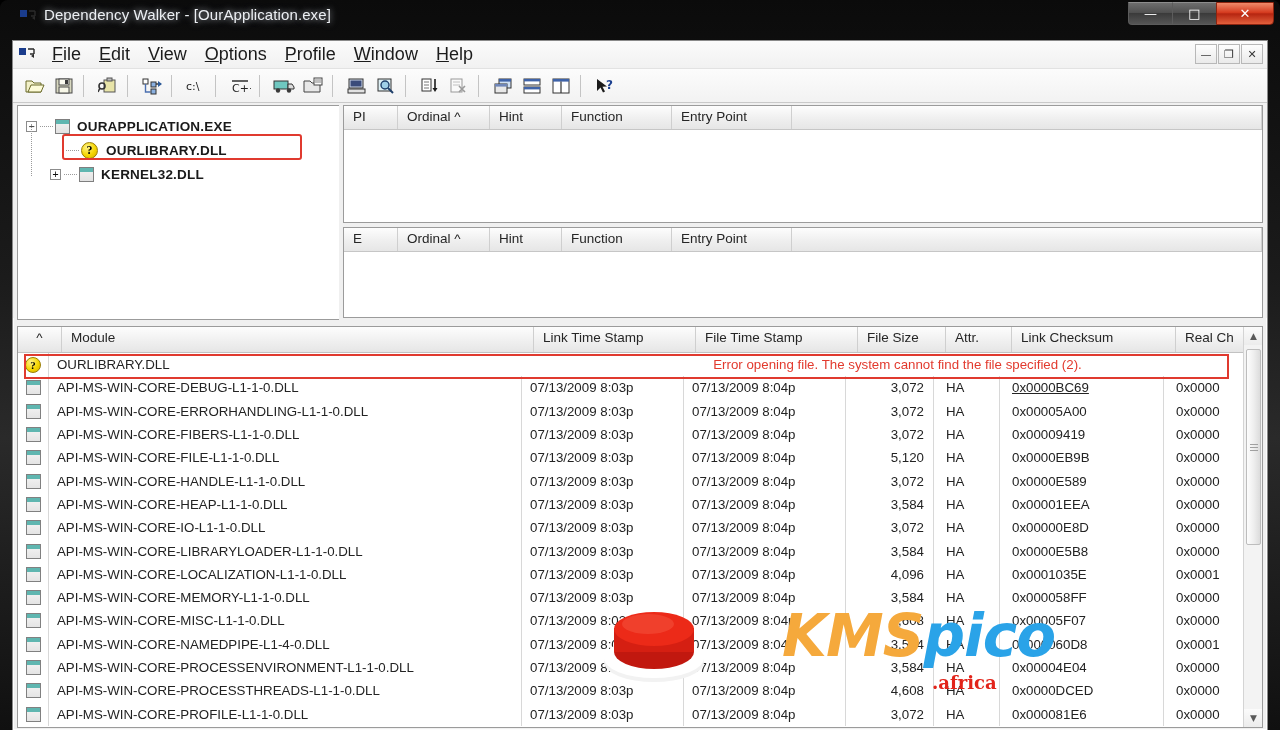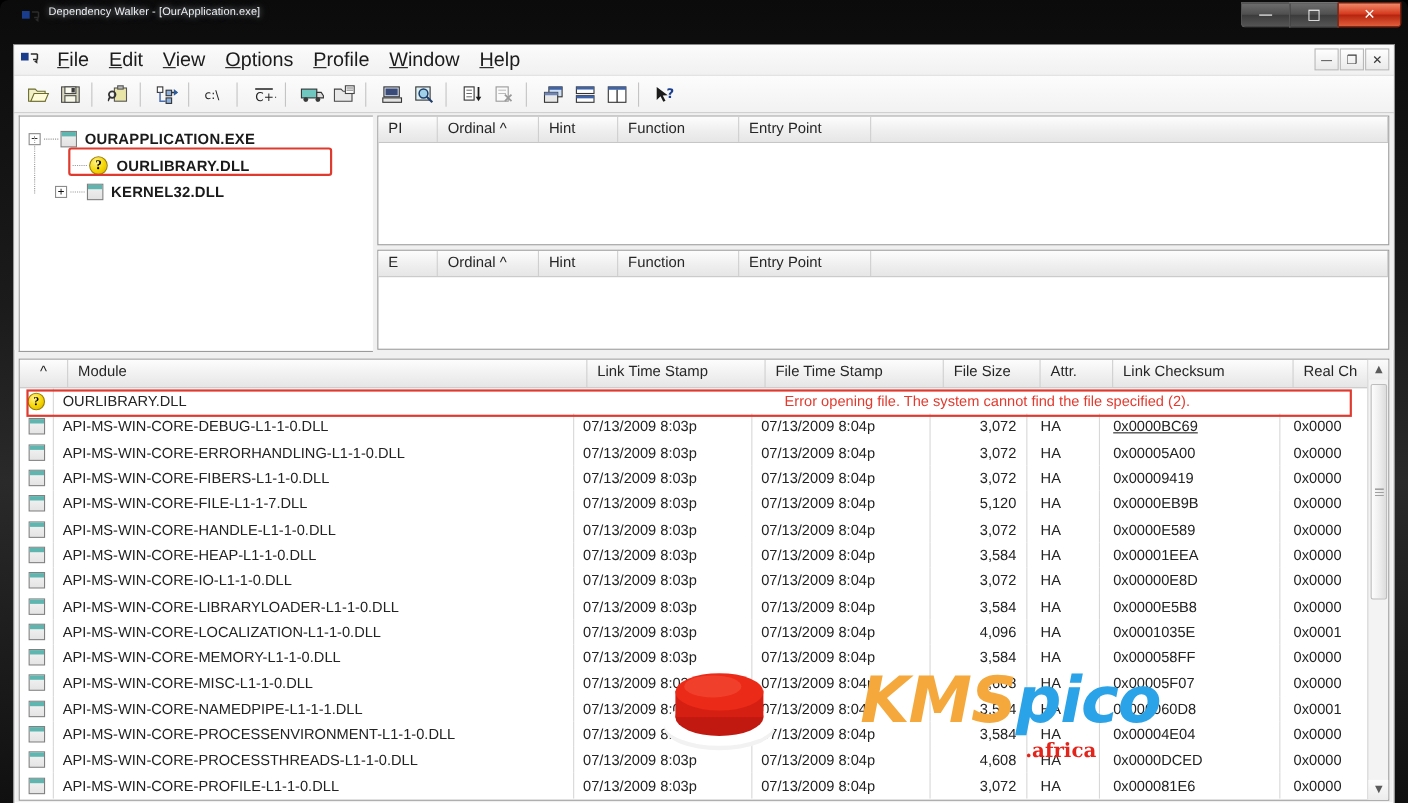--- a/index.html
+++ b/index.html
@@ -18,21 +18,21 @@
     width: 1280px; height: 730px;
     background: linear-gradient(180deg,#0b0b0b 0%, #1b1b1b 38%, #2a2a2a 60%, #101010 100%);
     border-radius: 8px 8px 0 0;
   }
   #outer-titlebar {
     position: absolute; left: 0; top: 0; width: 1280px; height: 34px;
     border-radius: 8px 8px 0 0;
   }
   #outer-title-text {
     position: absolute; left: 44px; top: 6px;
-    color: #eceff3; font-size: 10px; letter-spacing: .1px;
+    color: #eceff3; font-size: 15px; letter-spacing: .1px;
     text-shadow: 0 0 6px rgba(255,255,255,.55), 0 0 10px rgba(200,220,255,.35);
     white-space: nowrap;
   }
   #outer-app-icon {
     position: absolute; left: 20px; top: 9px; width: 18px; height: 16px;
   }
   
   .cap-group { position: absolute; top: 2px; right: 6px; height: 24px; display: flex; }
   .cap-btn {
     width: 45px; height: 23px;
@@ -583,21 +583,21 @@
               <div class="sep"></div>
               <div class="cell" style="width:163px; padding-left:12px;">0x00009419</div>
               <div class="sep"></div>
               <div class="cell" style="flex:1; padding-left:12px;">0x0000</div>
             </div>
             <div class="ml-row">
               <div class="ml-icon-cell">
                 <span class="row-mod-icon"></span>
               </div>
               <div class="sep"></div>
-              <div class="cell" style="width:472px">API-MS-WIN-CORE-FILE-L1-1-7.DLL</div>
+              <div class="cell" style="width:472px">API-MS-WIN-CORE-FILE-L1-1-0.DLL</div>
               <div class="sep"></div>
               <div class="cell" style="width:161px">07/13/2009  8:03p</div>
               <div class="sep"></div>
               <div class="cell" style="width:161px">07/13/2009  8:04p</div>
               <div class="sep"></div>
               <div class="cell r" style="width:87px">5,120</div>
               <div class="sep"></div>
               <div class="cell" style="width:65px; padding-left:12px;">HA</div>
               <div class="sep"></div>
               <div class="cell" style="width:163px; padding-left:12px;">0x0000EB9B</div>
@@ -735,21 +735,21 @@
               <div class="sep"></div>
               <div class="cell" style="width:163px; padding-left:12px;">0x00005F07</div>
               <div class="sep"></div>
               <div class="cell" style="flex:1; padding-left:12px;">0x0000</div>
             </div>
             <div class="ml-row">
               <div class="ml-icon-cell">
                 <span class="row-mod-icon"></span>
               </div>
               <div class="sep"></div>
-              <div class="cell" style="width:472px">API-MS-WIN-CORE-NAMEDPIPE-L1-1-1.DLL</div>
+              <div class="cell" style="width:472px">API-MS-WIN-CORE-NAMEDPIPE-L1-4-0.DLL</div>
               <div class="sep"></div>
               <div class="cell" style="width:161px">07/13/2009  8:03p</div>
               <div class="sep"></div>
               <div class="cell" style="width:161px">07/13/2009  8:04p</div>
               <div class="sep"></div>
               <div class="cell r" style="width:87px">3,584</div>
               <div class="sep"></div>
               <div class="cell" style="width:65px; padding-left:12px;">HA</div>
               <div class="sep"></div>
               <div class="cell" style="width:163px; padding-left:12px;">0x000060D8</div>

